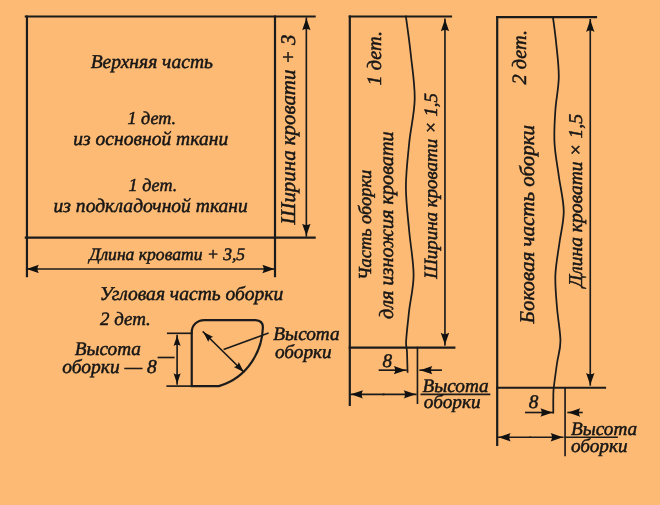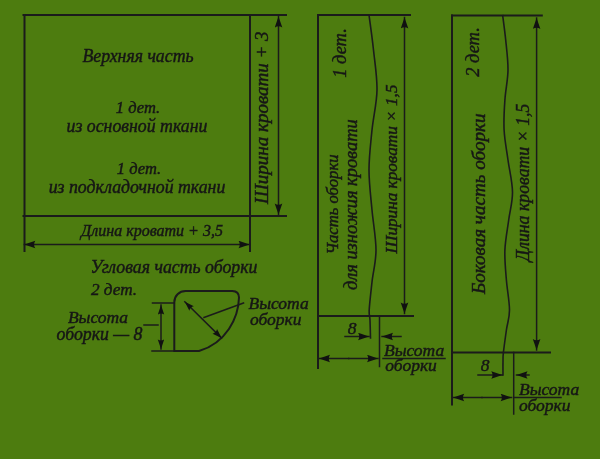--- a/index.html
+++ b/index.html
@@ -1,16 +1,16 @@
 <!DOCTYPE html>
 <html><head>
 <meta charset="utf-8">
 <style>
   html,body{margin:0;padding:0;background:#fff;}
-  .wrap{width:600px;height:459px;position:relative;background:#4d7c0f;overflow:hidden;transform:translateZ(0);}
+  .wrap{width:600px;height:459px;position:relative;background:#fdba74;overflow:hidden;transform:translateZ(0);}
   svg{will-change:transform;}
   svg text{font-family:"Liberation Serif",serif;font-style:italic;fill:#161616;stroke:#161616;stroke-width:0.45px;}
 </style>
 </head>
 <body>
 <div class="wrap">
 <svg width="600" height="459" viewBox="0 0 600 459" xmlns="http://www.w3.org/2000/svg">
 <defs>
 <marker id="ar" markerWidth="14" markerHeight="10" refX="11.5" refY="4" orient="auto-start-reverse" markerUnits="userSpaceOnUse">
   <path d="M0.5,0.2 L11.5,4 L0.5,7.8 Q3,4 0.5,0.2 z" fill="#111"></path>

